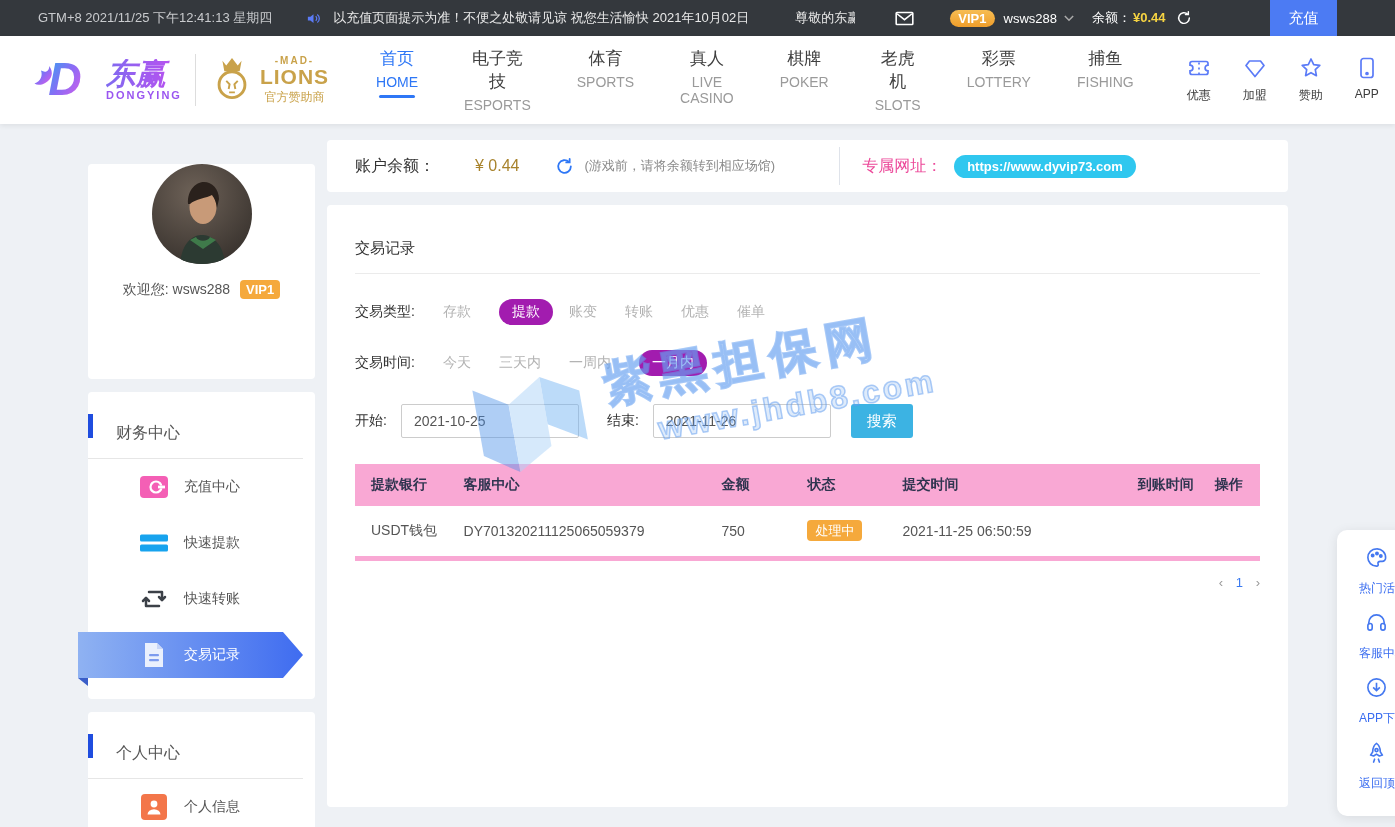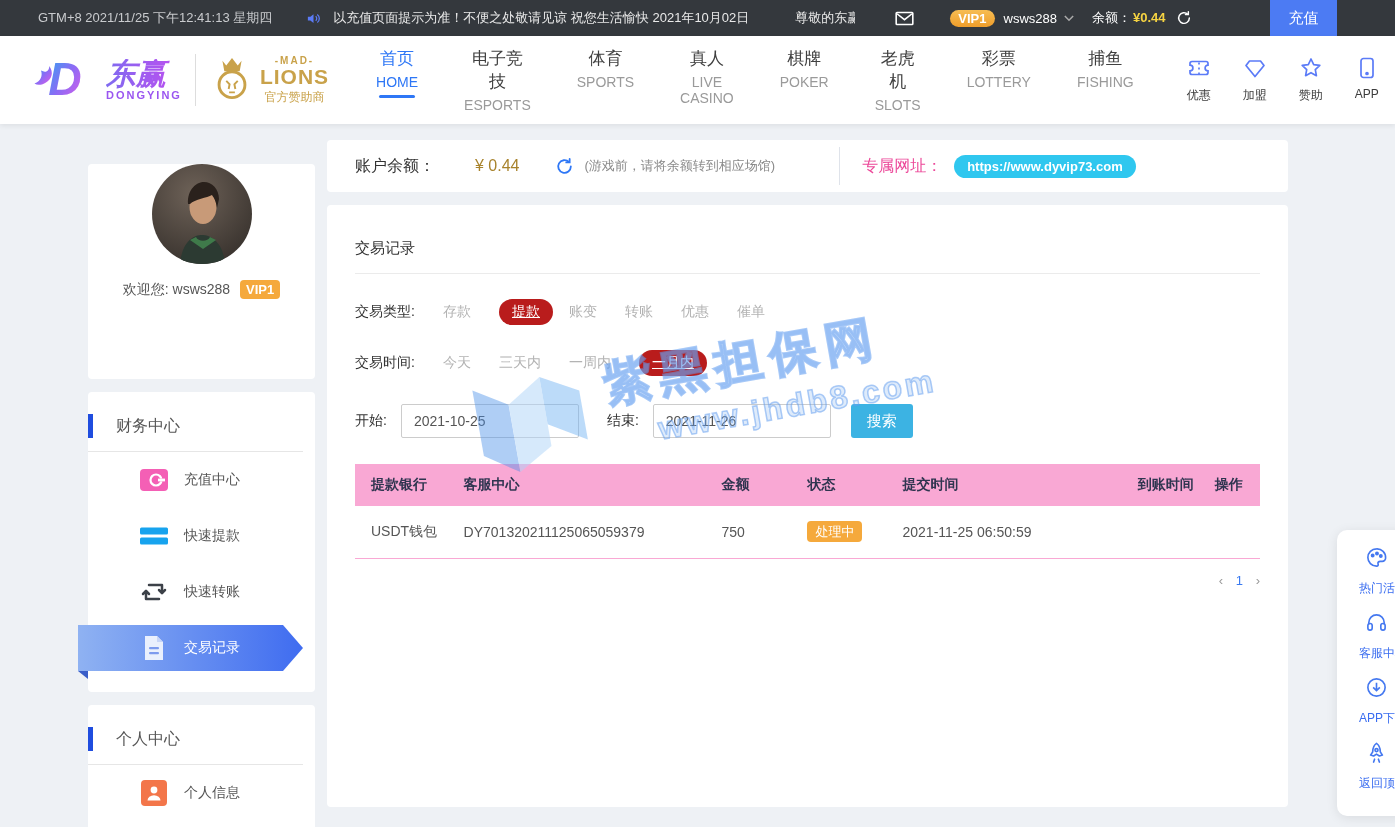--- a/index.html
+++ b/index.html
@@ -57,21 +57,21 @@
 
   .sidebar-col { position:absolute; left:88px; top:16px; width:227px; }
   .profile-card { height:215px; text-align:center; }
   .avatar { width:100px; height:100px; border-radius:50%; overflow:hidden;
     margin:24px auto 0; display:block; }
   .welcome-row { margin-top:17px; font-size:14px; color:#555; }
   .vip-badge-side { background:#f5a93c; color:#fff; font-weight:bold; font-size:13px;
     border-radius:4px; padding:2px 6px; margin-left:6px; }
 
   .menu-card { margin-top:13px; padding-bottom:16px; position:relative; }
-  .menu-header { position:relative; padding:24px 0 14px 28px; font-size:16px; color:#555; }
+  .menu-header { position:relative; padding:31px 0 14px 28px; font-size:16px; color:#555; }
   .menu-header::before { content:""; position:absolute; left:0; top:22px; width:5px;
     height:24px; background:#1f4ddf; }
   .menu-divider { height:1px; background:#e6e6e6; margin-right:12px; }
   .menu-item { height:56px; display:flex; align-items:center; padding-left:52px;
     font-size:14px; color:#555; cursor:pointer; }
   .menu-item:first-of-type { margin-top:14px; }
   .mi-icon { width:28px; display:flex; justify-content:center; margin-right:16px; }
   .active-wrap { position:relative; height:56px; }
   .active-bar { position:absolute; left:-10px; top:5px; width:225px; height:46px;
     display:flex; align-items:center; padding-left:62px; color:#fff; font-size:14px;
@@ -90,36 +90,36 @@
   .bc-url-label { margin-left:22px; color:#ec4899; }
   .bc-url { margin-left:12px; background:#2fc7ef; color:#fff; font-weight:bold;
     font-size:13px; padding:4px 13px; border-radius:12px; cursor:pointer; }
 
   .tx-card { margin-top:13px; height:602px; padding:0 28px; position:relative; }
   .tx-title { padding-top:34px; font-size:15px; color:#333; }
   .tx-divider { height:1px; background:#ebebeb; margin-top:15px; }
   .filter-row { display:flex; align-items:center; margin-top:25px; font-size:14px; }
   .filter-label { width:88px; color:#333; }
   .filter-opt { color:#b3b3b3; margin-right:28px; cursor:pointer; }
-  .filter-opt.pill { background:#b91c1c; color:#fff; border-radius:14px;
-    padding:4px 13px; margin-right:16px;text-decoration:underline; }
+  .filter-opt.pill { background:#a21caf; color:#fff; border-radius:14px;
+    padding:4px 13px; margin-right:16px; }
   .date-row { display:flex; align-items:center; margin-top:28px; font-size:14px; color:#333; }
   .date-input { width:178px; height:34px; border:1px solid #ccc; border-radius:2px;
     margin-left:14px; padding-left:12px; font-size:14px; color:#555;
     font-family:inherit; background:#fff; }
   .end-label { margin-left:28px; }
   .search-btn { margin-left:20px; width:62px; height:34px; background:#3cb3e3;
     color:#fff; font-size:15px; border:none; border-radius:3px; cursor:pointer;
     font-family:inherit; }
 
   table.tx-table { width:100%; margin-top:26px; border-collapse:collapse; }
   .tx-table th { background:#f9a8d4; height:42px; font-weight:bold; font-size:14px;
     color:#2f3550; text-align:left; }
   .tx-table th:first-child, .tx-table td:first-child { padding-left:16px; }
-  .tx-table td { height:52px; font-size:14px; color:#555; border-bottom:1px solid #f9a8d4; }
+  .tx-table td { height:52px; font-size:14px; color:#555; border-bottom:5px solid #f9a8d4; }
   .status-badge { background:#f5a93c; color:#fff; font-size:13px; padding:3px 8px;
     border-radius:4px; }
   .pagination { text-align:right; margin-top:14px; font-size:13px; color:#999; }
   .pg-arrow { cursor:pointer; }
   .pg-num { color:#3a7af0; margin:0 9px; cursor:pointer; }
 
   
   .float-panel { position:absolute; right:-12px; top:406px; width:70px; background:#fff;
     border-radius:10px 0 0 10px; box-shadow:0 2px 12px rgba(0,0,0,.09);
     padding:16px 0 10px; z-index:20; }

